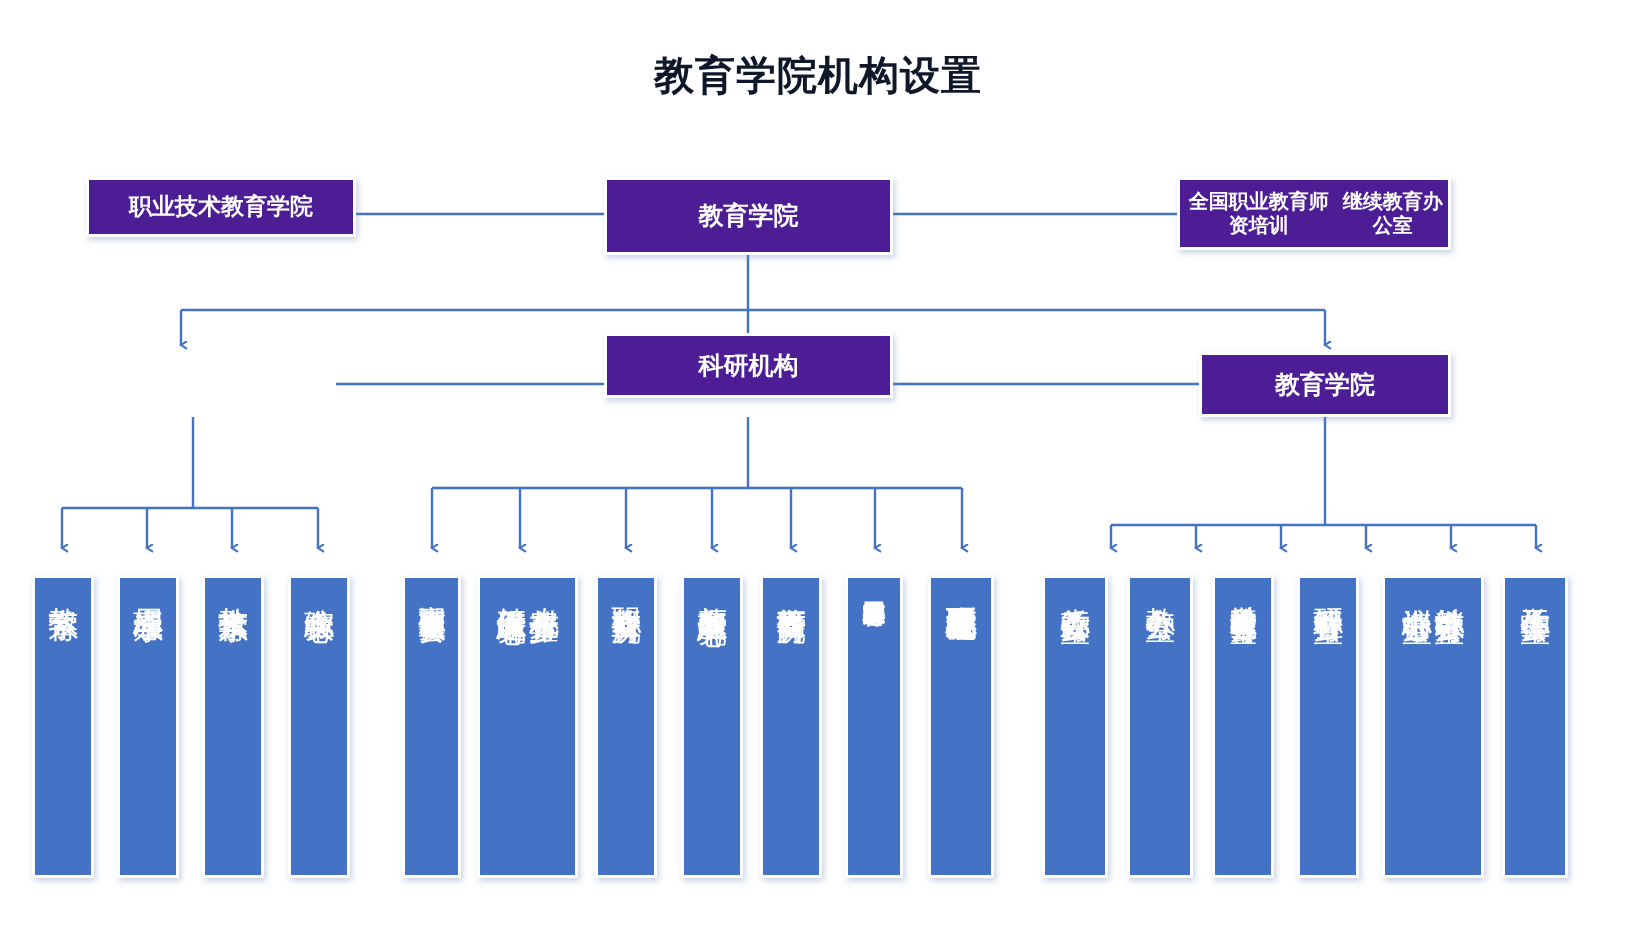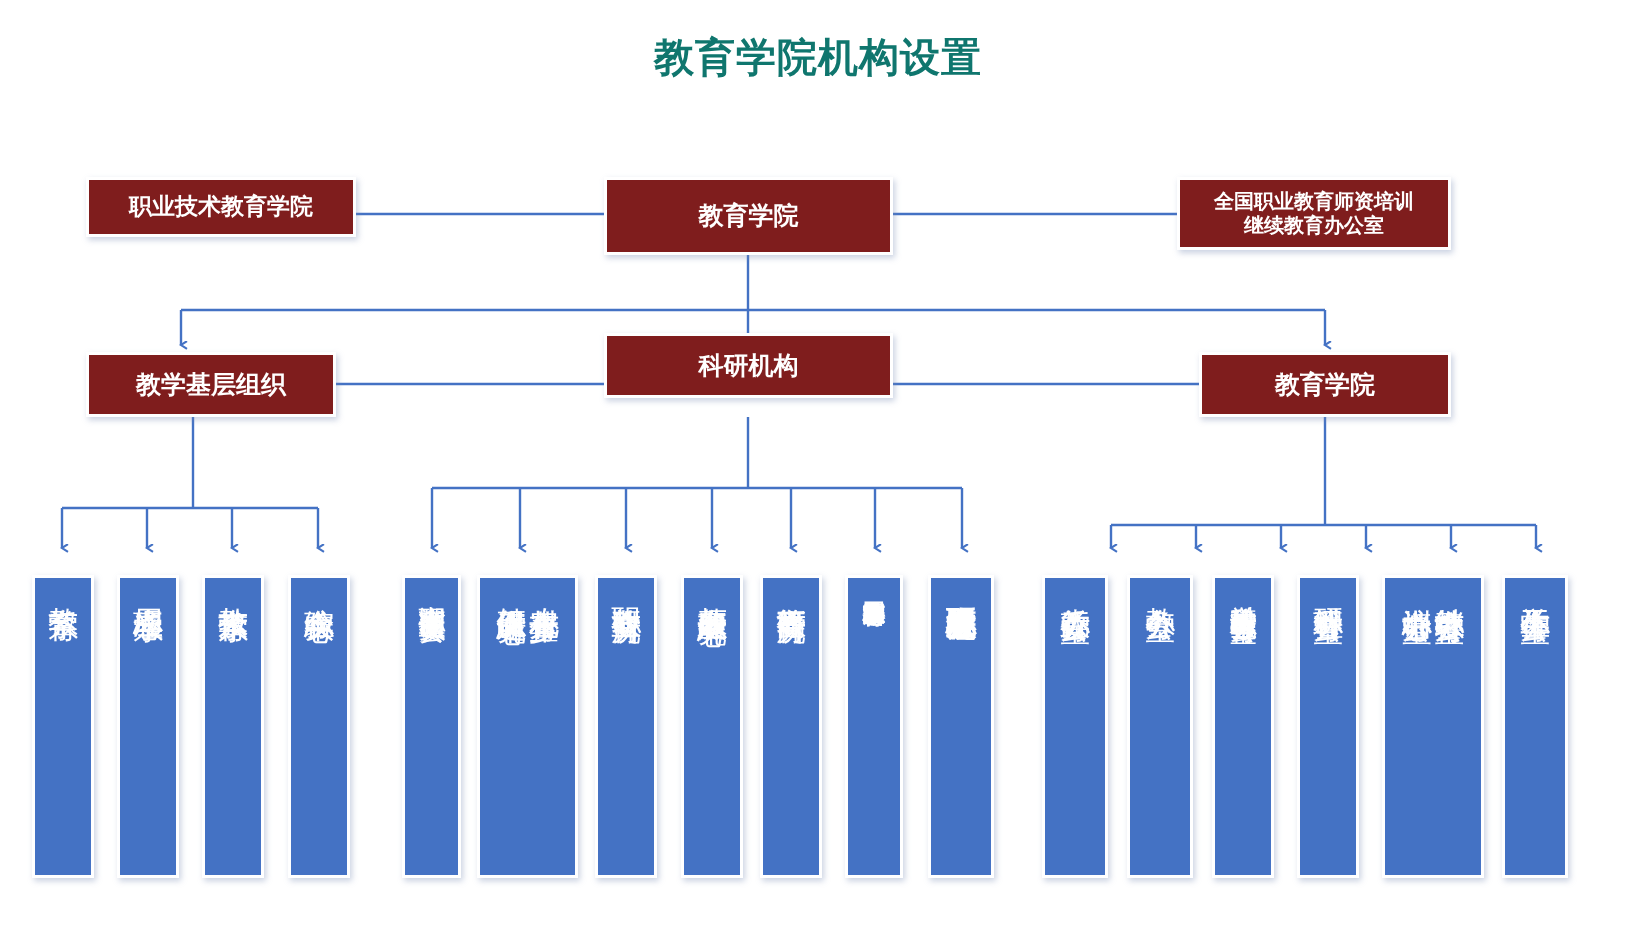--- a/index.html
+++ b/index.html
@@ -24,33 +24,33 @@
     left: 0;
     top: 0;
     width: 1636px;
     height: 945px;
     pointer-events: none;
   }
 
   .title {
     position: absolute;
     left: 0;
-    top: 30px;
+    top: 48px;
     width: 1636px;
     text-align: center;
     font-size: 40px;
     font-weight: bold;
-    color: #0f766e;
+    color: #0f172a;
     letter-spacing: 1px;
   }
 
   .node {
     position: absolute;
     box-sizing: border-box;
-    background: #7f1d1d;
+    background: #4c1d95;
     border: 3px solid #ffffff;
     color: #ffffff;
     display: flex;
     align-items: center;
     justify-content: center;
     box-shadow: 2px 3px 6px rgba(120,140,180,0.40);
     text-align: center;
     line-height: 1.18;
   }
   .node.h {
@@ -157,28 +157,25 @@
   </svg>
 
   <div class="node h lvl1" style="left:86px; top:177px; width:270px; height:60px;">
     <span>职业技术教育学院</span>
   </div>
 
   <div class="node h lvl2" style="left:604px; top:177px; width:289px; height:78px;">
     <span>教育学院</span>
   </div>
 
-  <div class="node h lvl1 small" style="left:1177px; top:177px; width:274px; height:73px; flex-direction:column;">
+  <div class="node h lvl1 small" style="left:1177px; top:177px; width:274px; height:73px; flex-direction:row;">
     <span>全国职业教育师资培训</span>
     <span>继续教育办公室</span>
   </div>
 
-  <div class="node h lvl2" style="left:86px; top:352px; width:250px; height:65px;">
-    <span>教学基层组织</span>
-  </div>
 
   <div class="node h lvl2" style="left:604px; top:333px; width:289px; height:65px;">
     <span>科研机构</span>
   </div>
 
   <div class="node h lvl2" style="left:1199px; top:352px; width:252px; height:65px;">
     <span>教育学院</span>
   </div>
 
   <div class="leaf" style="left:32px; top:575px; width:62px; height:303px;">

